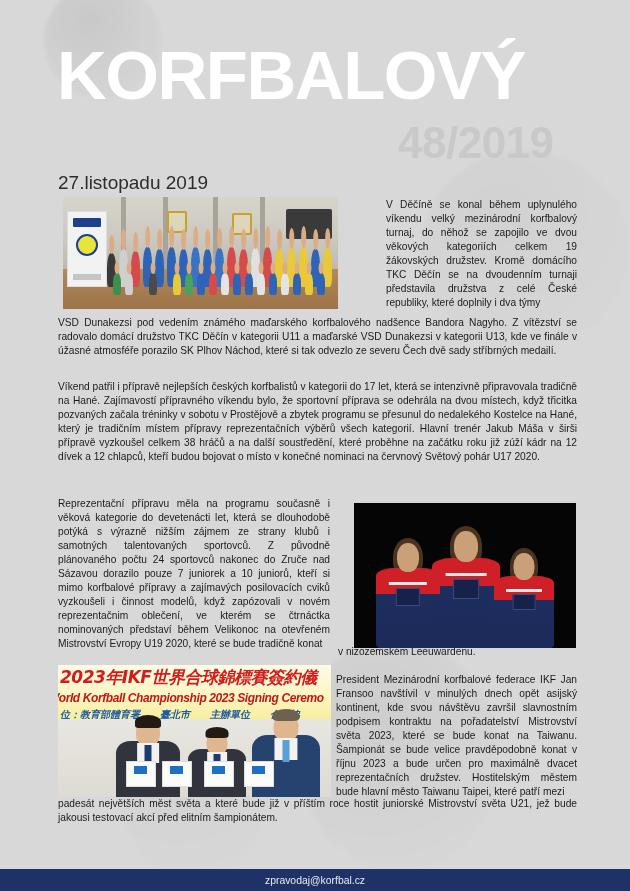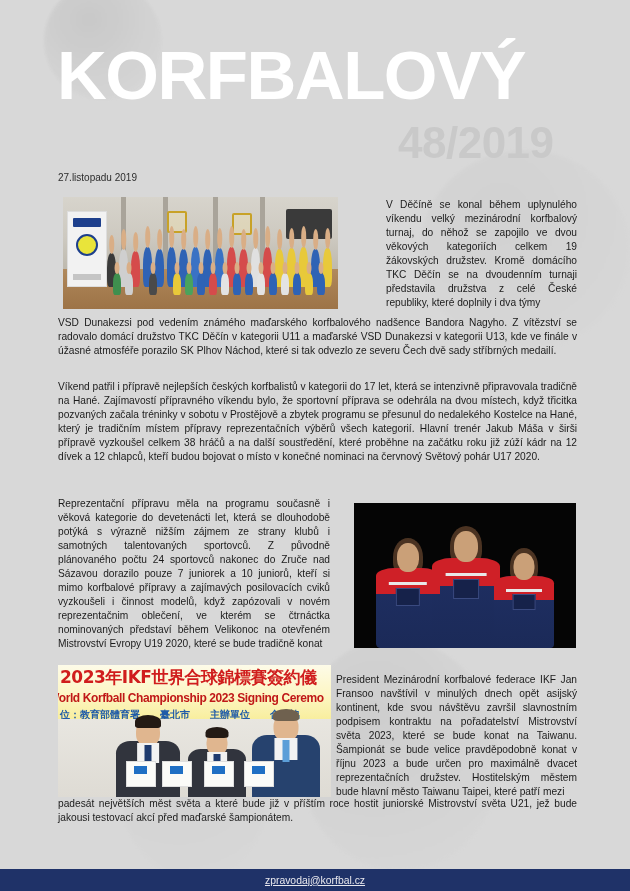--- a/index.html
+++ b/index.html
@@ -65,21 +65,21 @@
     left: 398px; top: 118px;
     font-size: 44px;
     font-weight: bold;
     letter-spacing: -.5px;
     color: #c9c9c9;
     white-space: nowrap;
   }
   .mast-date {
     position: absolute;
     left: 58px; top: 172px;
-    font-size: 10px;
+    font-size: 19px;
     color: #2d2d2d;
     white-space: nowrap;
   }
 
   
   .col {
     position: absolute;
     font-size: 10.2px;
     line-height: 1.37;
     color: #1b1b1b;
@@ -94,20 +94,21 @@
   .p-c1 { left: 58px;  top: 497px;  width: 272px; }
   .p-c2 { left: 338px; top: 645px;  width: 239px; }
   .p-d1 { left: 336px; top: 673px;  width: 241px; }
   .p-d2 { left: 58px;  top: 797px;  width: 519px; }
 
   
   .photo {
     position: absolute;
     overflow: hidden;
     background: #777;
+    font-style: italic;
   }
 
   
   .photo-gym { left: 63px; top: 197px; width: 275px; height: 112px; }
   .gym-floor {
     position: absolute; left: 0; bottom: 0; width: 100%; height: 36%;
     background: linear-gradient(180deg, #b08a5e 0%, #a87f52 40%, #9d7347 100%);
   }
   .gym-wall {
     position: absolute; left: 0; top: 0; width: 100%; height: 66%;
@@ -291,21 +292,20 @@
     background: #1f3268;
     color: #ffffff;
     font-size: 10.4px;
     display: flex;
     align-items: center;
     justify-content: center;
     gap: 4px;
   }
   .bottombar .mail {
     color: #e8e8ee;
-    text-decoration: underline;
   }
 </style>
 </head>
 <body>
 
 <div class="page">
 
   <div class="wm wm-1"></div>
   <div class="wm wm-3"></div>
   <div class="wm wm-2"></div>
@@ -368,22 +368,23 @@
     <div class="kid" style="left:218px; top:76px; width:8px; height:22px; background:#e3e3e3;"></div>
     <div class="kid" style="left:230px; top:76px; width:8px; height:22px; background:#2f63b5;"></div>
     <div class="kid" style="left:242px; top:76px; width:8px; height:22px; background:#e8c93a;"></div>
     <div class="kid" style="left:254px; top:76px; width:8px; height:22px; background:#2f63b5;"></div>
   </div>
 
   <div class="col p-a1">V Děčíně se konal během uplynulého víkendu velký mezinárodní korfbalový turnaj, do něhož se zapojilo ve dvou věkových kategoriích celkem 19 žákovských družstev. Kromě domácího TKC Děčín se na dvoudenním turnaji představila družstva z celé České republiky, které doplnily i dva týmy</div>
   <div class="col p-a2">VSD Dunakezsi pod vedením známého maďarského korfbalového nadšence Bandora Nagyho. Z vítězství se radovalo domácí družstvo TKC Děčín v kategorii U11 a maďarské VSD Dunakezsi v kategorii U13, kde ve finále v úžasné atmosféře porazilo SK Plhov Náchod, které si tak odvezlo ze severu Čech dvě sady stříbrných medailí.</div>
   <div class="col p-b">Víkend patřil i přípravě nejlepších českých korfbalistů v kategorii do 17 let, která se intenzivně připravovala tradičně na Hané. Zajímavostí přípravného víkendu bylo, že sportovní příprava se odehrála na dvou místech, když třicitka pozvaných začala tréninky v sobotu v Prostějově a zbytek programu se přesunul do nedalekého Kostelce na Hané, který je tradičním místem přípravy reprezentačních výběrů všech kategorií. Hlavní trenér Jakub Máša v širši přípravě vyzkoušel celkem 38 hráčů a na další soustředění, které proběhne na začátku roku již zúží kádr na 12 dívek a 12 chlapců, kteří budou bojovat o místo v konečné nominaci na červnový Světový pohár U17 2020.</div>
   <div class="col p-c1">Reprezentační přípravu měla na programu současně i věková kategorie do devetenácti let, která se dlouhodobě potýká s výrazně nižším zájmem ze strany klubů i samotných talentovaných sportovců. Z původně plánovaného počtu 24 sportovců nakonec do Zruče nad Sázavou dorazilo pouze 7 juniorek a 10 juniorů, kteří si mimo korfbalové přípravy a zajímavých posilovacích cviků vyzkoušeli i činnost modelů, když zapózovali v novém reprezentačnim oblečení, ve kterém se čtrnáctka nominovaných představí během Velikonoc na otevřeném Mistrovství Evropy U19 2020, které se bude tradičně konat</div>
+  <div class="col p-c2">v nizozemském Leeuwardenu.</div>
   <div class="col p-d1">President Mezinárodní korfbalové federace IKF Jan Fransoo navštívil v minulých dnech opět asijský kontinent, kde svou návštěvu završil slavnostním podpisem kontraktu na pořadatelství Mistrovství světa 2023, které se bude konat na Taiwanu. Šampionát se bude velice pravděpodobně konat v říjnu 2023 a bude určen pro maximálně dvacet reprezentačních družstev. Hostitelským městem bude hlavní město Taiwanu Taipei, které patří mezi</div>
-  <div class="col p-d2">padesát největších měst světa a které bude již v příštím roce hostit juniorské Mistrovství světa U21, jež bude jakousi testovací akcí před maďarské šampionátem.</div>
+  <div class="col p-d2">padesát největších měst světa a které bude již v příštím roce hostit juniorské Mistrovství světa U21, jež bude jakousi testovací akcí před elitním šampionátem.</div>
 
   <div class="photo photo-team">
     <div class="ath" style="left:22px; width:64px; height:110px;">
       <div class="hair" style="width:30px; height:38px; top:0;"></div>
       <div class="head" style="width:22px; height:29px; top:5px;"></div>
       <div class="shoulders" style="top:30px; height:26px;"></div>
       <div class="body" style="height:80px;"></div>
       <div class="stripe" style="top:44px;"></div>
       <div class="crest" style="top:50px;"></div>
     </div>

